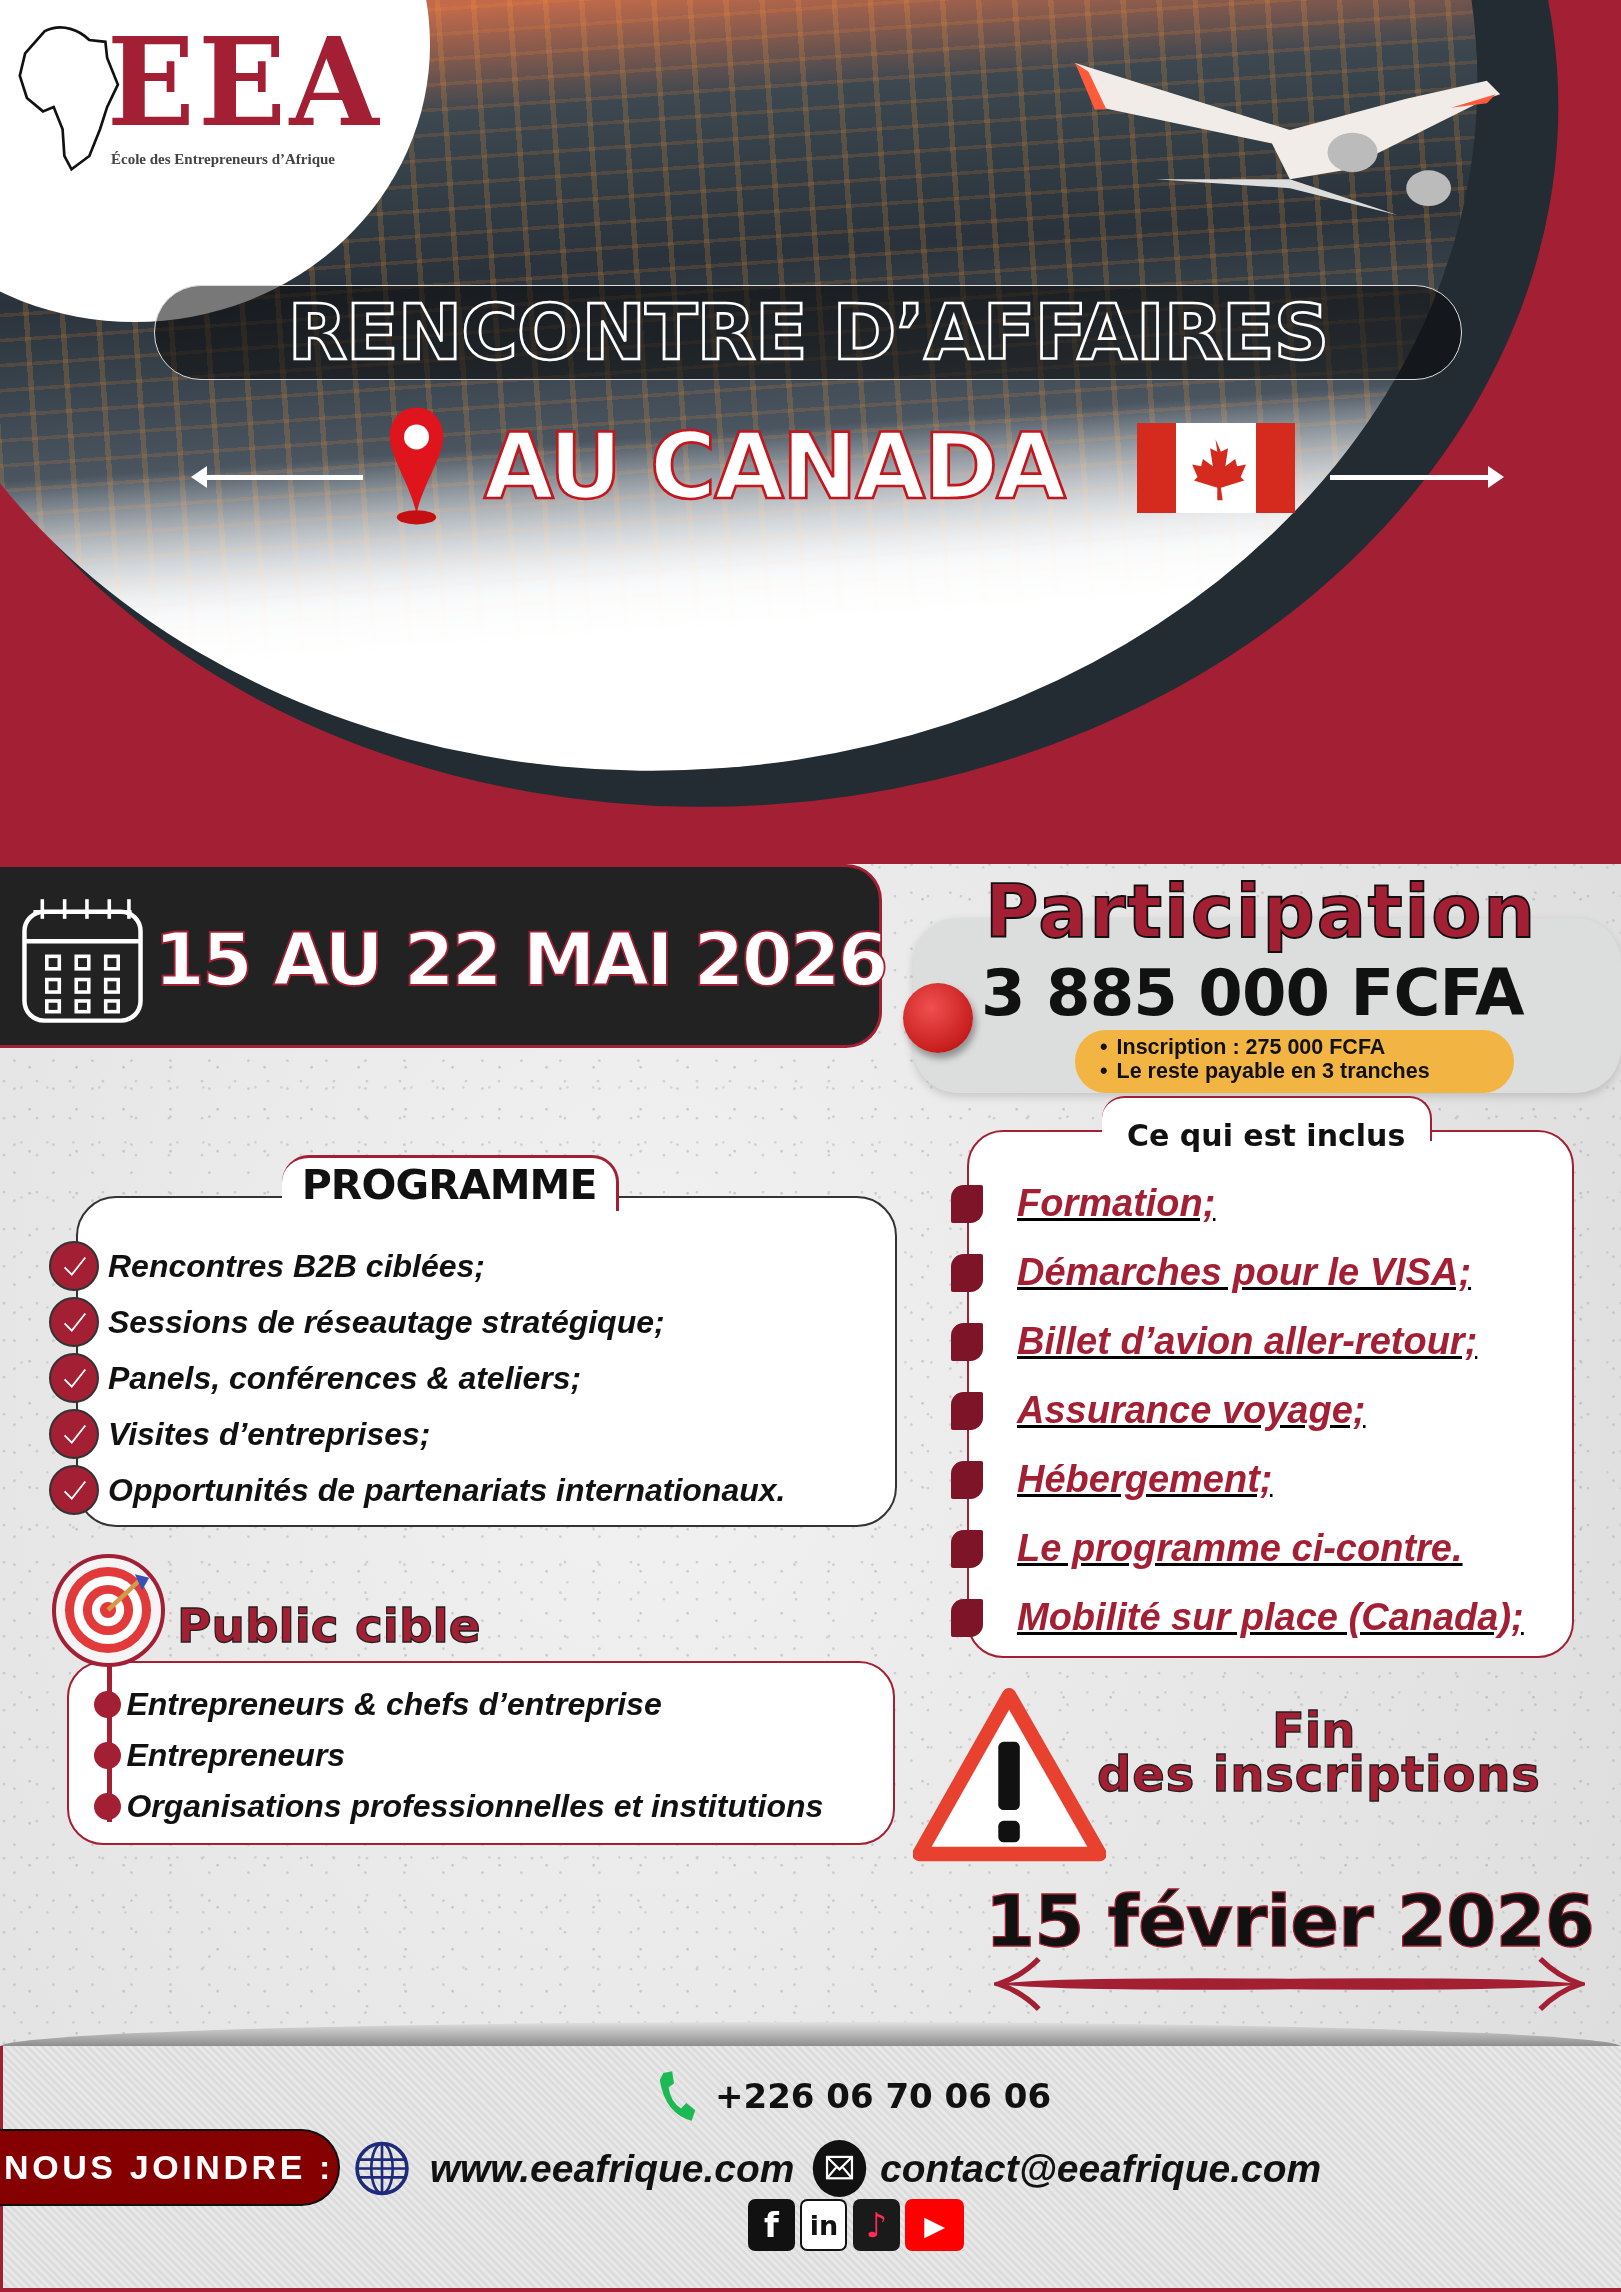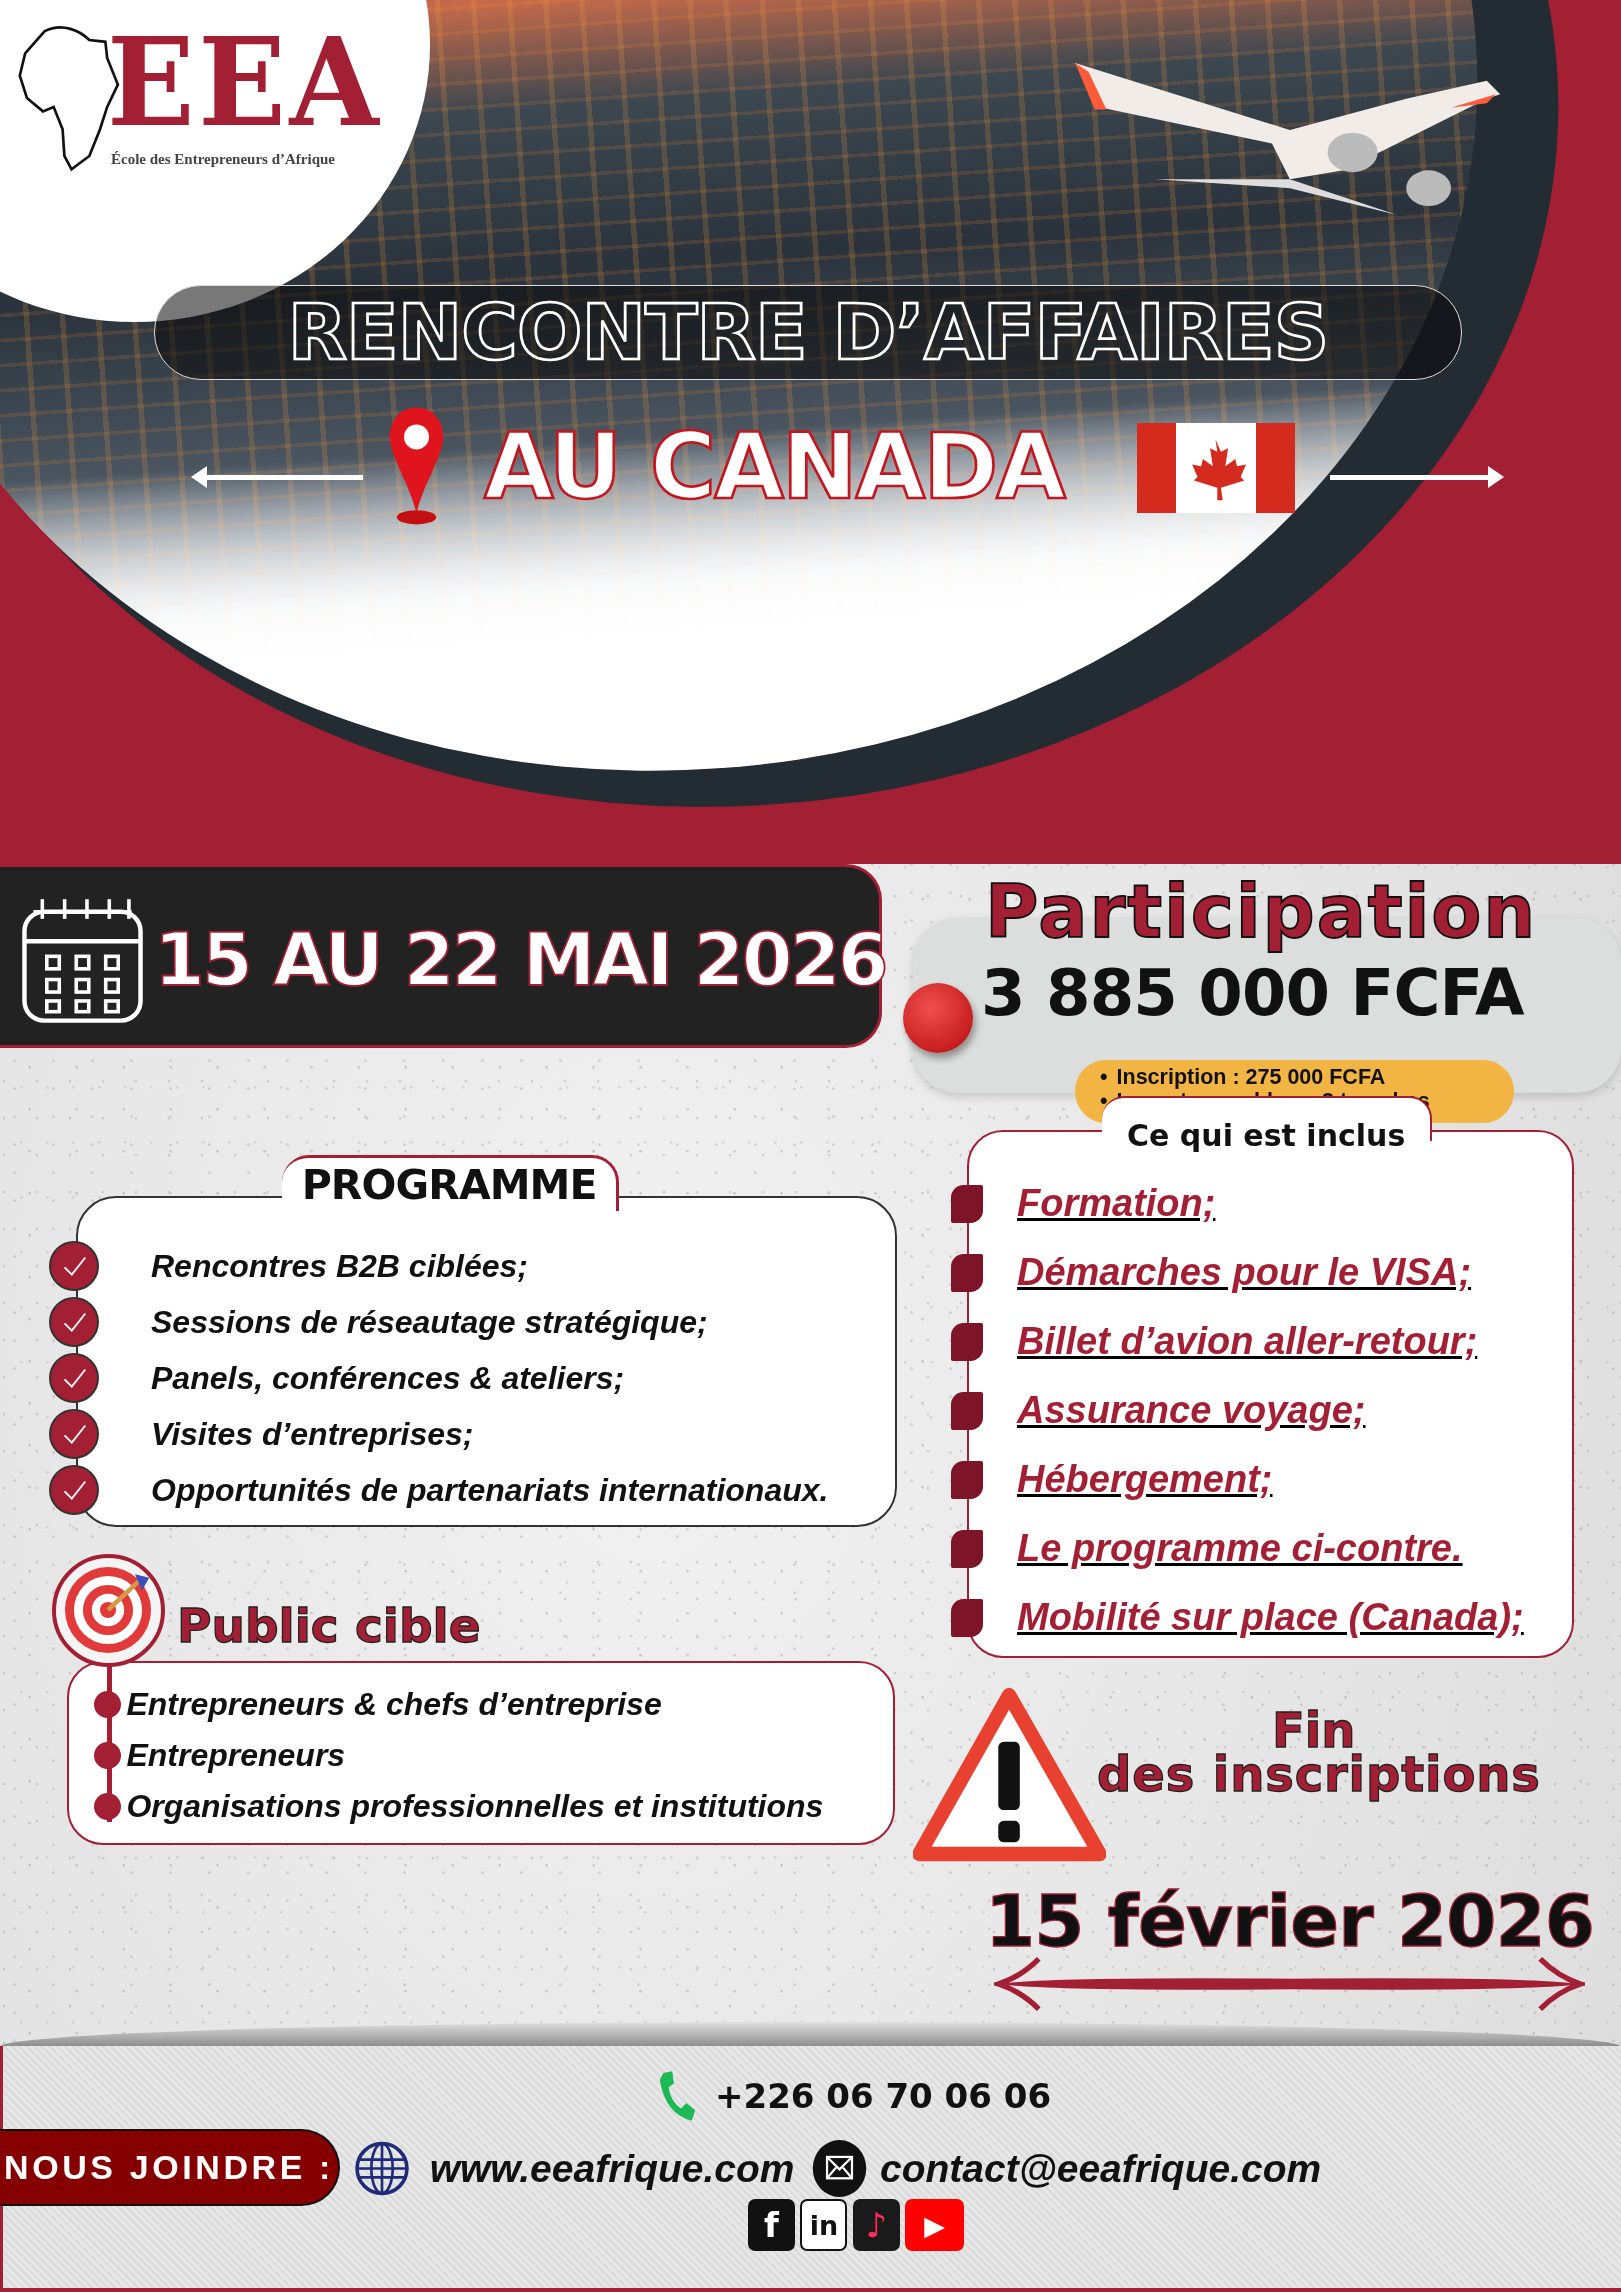--- a/index.html
+++ b/index.html
@@ -68,33 +68,33 @@
   
   .price-card { position: absolute; left: 913px; top: 918px; width: 708px; height: 175px;
     background: #dcdddd; border-radius: 45px; box-shadow: 0 3.6px 9px rgba(0,0,0,.15); }
   .pushpin { position: absolute; left: 903px; top: 983px; width: 70px; height: 70px; border-radius: 50%;
     background: radial-gradient(circle at 40% 35%, #f05050, #c81e1e 70%, #8a1010); box-shadow: 2.7px 5.4px 7.2px rgba(0,0,0,.35); }
   .participation-title { position: absolute; left: 985px; top: 869px; font-family: "DejaVu Sans", sans-serif;
     font-weight: 900; font-size: 73px; color: #a31f33; -webkit-text-stroke: 1.8px #111; letter-spacing: 1.8px; white-space: nowrap; }
   .price-amount { position: absolute; left: 981px; top: 956px; font-family: "DejaVu Sans", sans-serif;
     font-weight: 900; font-size: 64px; color: #111; white-space: nowrap; letter-spacing: -0.9px; }
   .price-note { position: absolute; left: 1075px; top: 1030px; width: 439px; height: 63px; background: #f2b544;
-    border-radius: 31px; padding: 5.4px 0 0 25px; margin-top: 30px; }
+    border-radius: 31px; padding: 5.4px 0 0 25px; }
   .price-note li { list-style: none; font-family: "Liberation Sans", sans-serif; font-weight: 700; font-size: 21.5px;
     line-height: 24px; color: #111; }
   .price-note li::before { content: "•"; margin-right: 9px; }
 
   
   .prog-box { position: absolute; left: 76px; top: 1196px; width: 821px; height: 331px; background: #fff;
     border: 2.7px solid #333; border-radius: 40px; }
   .prog-title-tab { position: absolute; left: 282px; top: 1155px; height: 56px; padding: 0 19.7px;
     background: #fff; border-top: 3.6px solid #a31f33; border-right: 3.6px solid #a31f33; border-radius: 27px 27px 0 0;
     font-family: "DejaVu Sans", sans-serif; font-weight: 900; font-size: 41px; color: #111; letter-spacing: -0.9px; line-height: 54px; }
   .prog-list { position: absolute; left: 49px; top: 1238px; }
-  .prog-item { position: relative; height: 56px; display: flex; align-items: center; gap: 43px; }
+  .prog-item { position: relative; height: 56px; display: flex; align-items: center; }
   .check-circle { width: 50px; height: 50px; border-radius: 50%; background: #a31f33; border: 2.7px solid #333;
     display: flex; align-items: center; justify-content: center; margin-right: 9px; }
   .prog-text { font-family: "Liberation Sans", sans-serif; font-weight: 700; font-style: italic; font-size: 32px; color: #111; }
 
   
   .inc-box { position: absolute; left: 967px; top: 1130px; width: 607px; height: 528px; background: #fff;
     border: 2.7px solid #a31f33; border-radius: 36px; }
   .inc-tab { position: absolute; left: 1102px; top: 1096px; height: 45px; padding: 16px 25px; background: #fff;
     border-top: 2.7px solid #a31f33; border-right: 2.7px solid #a31f33; border-radius: 22.4px 22.4px 0 0;
     font-family: "DejaVu Sans", sans-serif; font-weight: 700; font-size: 30px; color: #111; line-height: 43px; }

